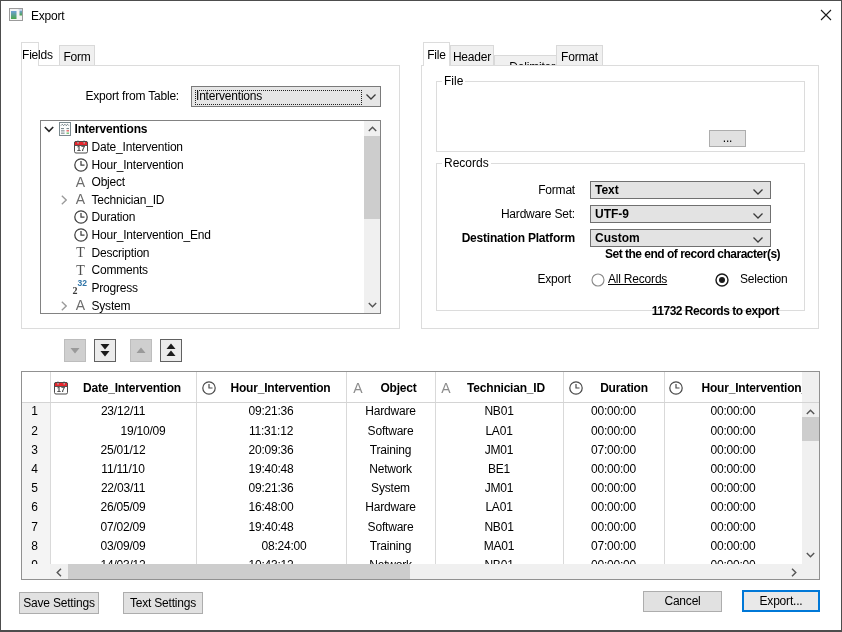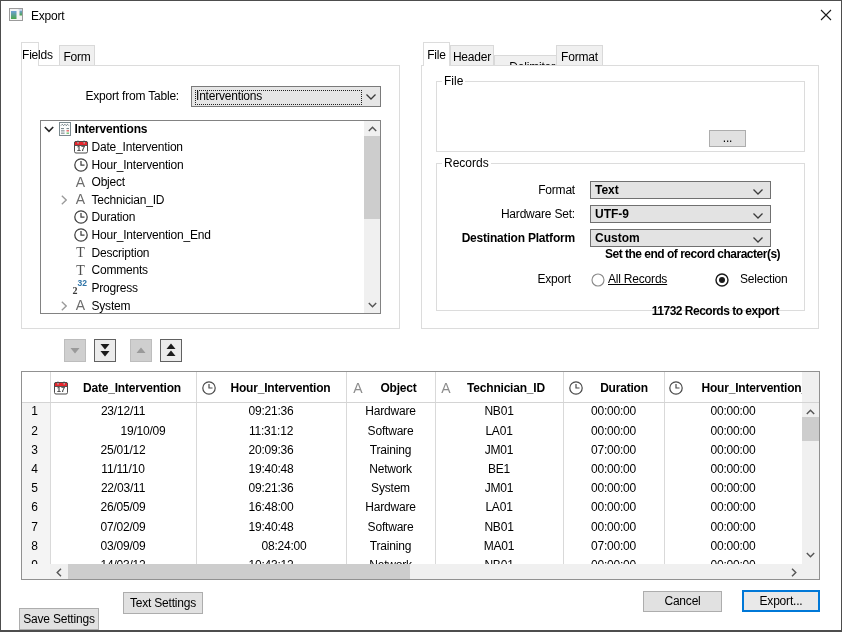--- a/index.html
+++ b/index.html
@@ -312,16 +312,16 @@
 <svg class="abs" style="left:5.5px;top:4px" width="6" height="9" viewBox="0 0 6 9">
         <path d="M5 0.8 L1.2 4.5 L5 8.2" stroke="#555" stroke-width="1.4" fill="none"></path>
       </svg>
 <div class="sbthumb" style="left:18px;top:0px;width:342px;height:16px;"></div>
 <svg class="abs" style="left:740.5px;top:4px" width="6" height="9" viewBox="0 0 6 9">
         <path d="M1 0.8 L4.8 4.5 L1 8.2" stroke="#555" stroke-width="1.4" fill="none"></path>
       </svg>
 </div>
 </div>
 
-<div class="btn" style="left:19px;top:592px;width:80px;height:22px;line-height:20px;margin-top:16px;">Save Settings</div>
+<div class="btn" style="left:19px;top:592px;width:80px;height:22px;line-height:20px;">Save Settings</div>
 <div class="btn" style="left:123px;top:592px;width:80px;height:22px;line-height:20px;">Text Settings</div>
 <div class="btn" style="left:643px;top:591px;width:79px;height:21px;line-height:19px;">Cancel</div>
 <div class="btn" style="left:742px;top:590px;width:78px;height:22px;line-height:18px;border:2px solid #0078d7;background:#e9e9e9;">Export...</div>
 
 </body></html>

